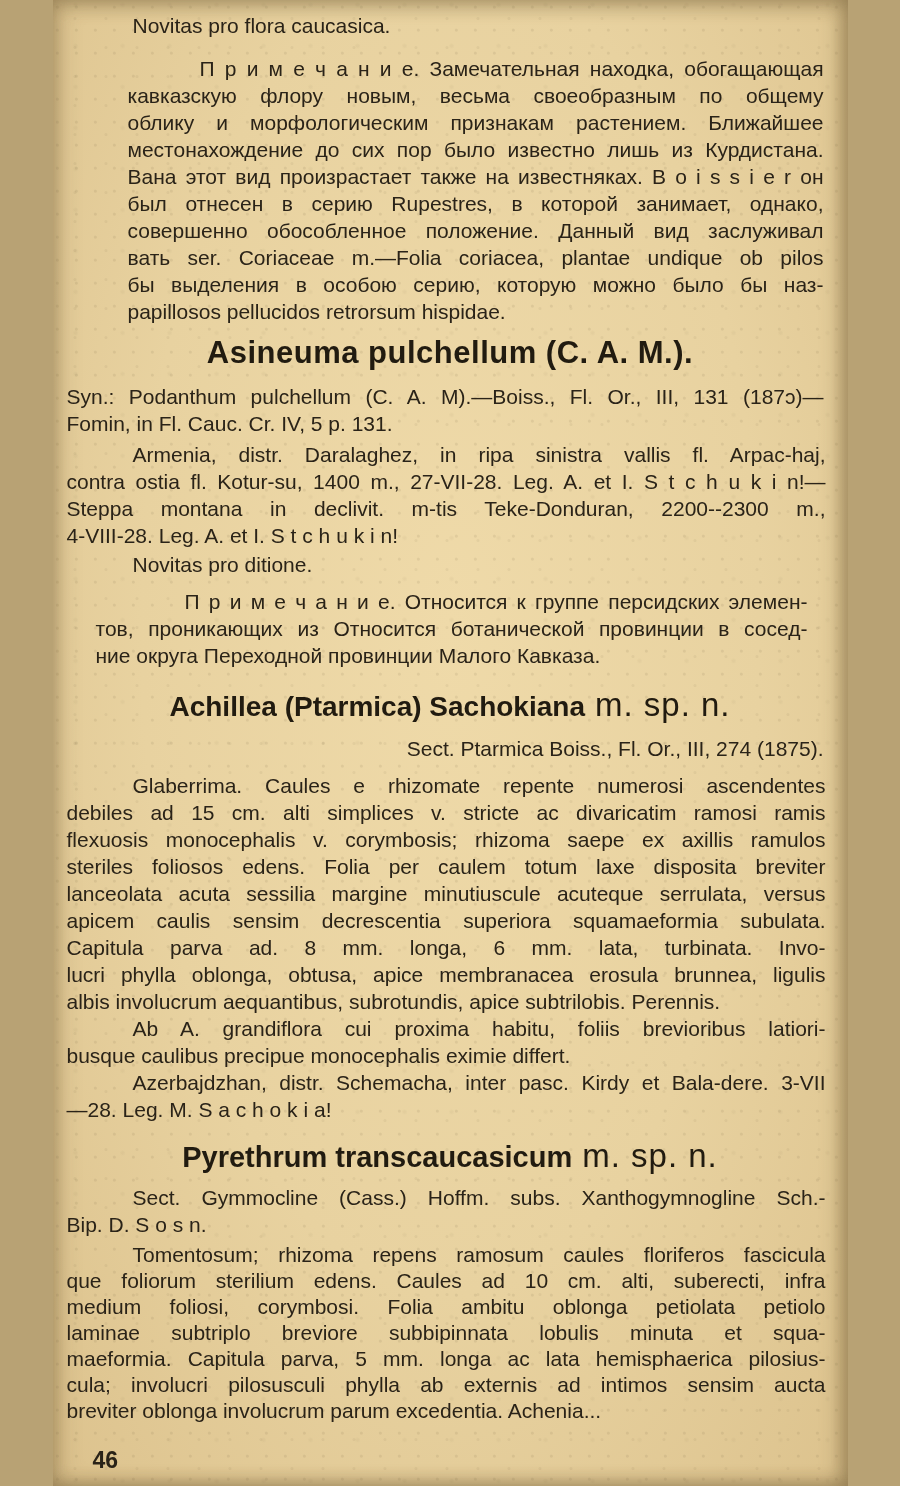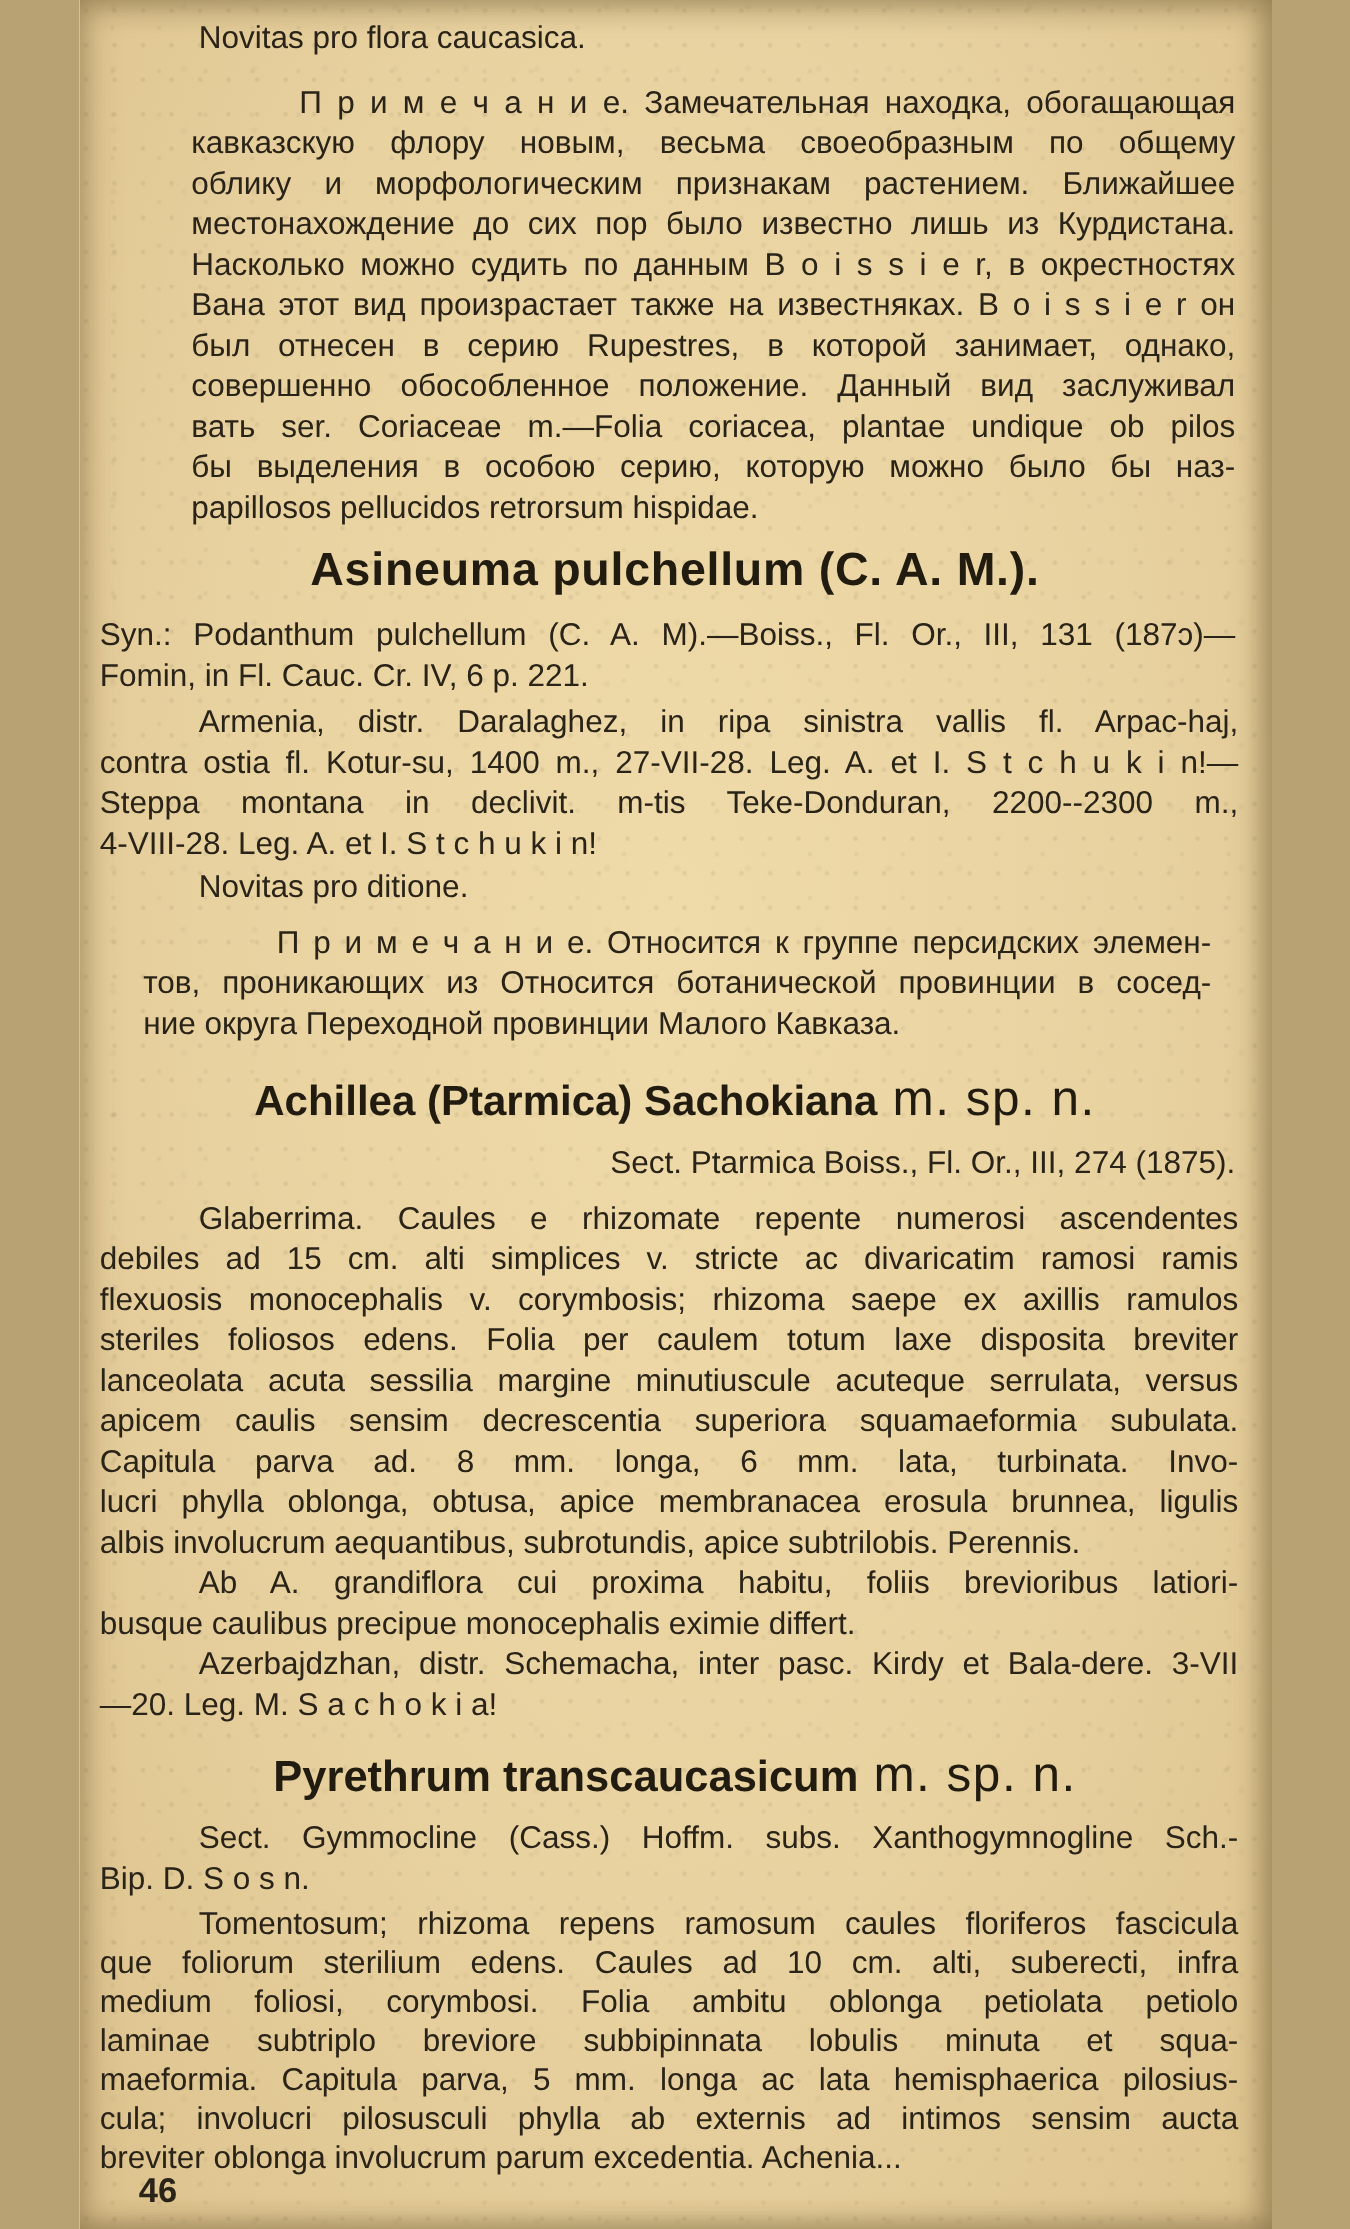--- a/index.html
+++ b/index.html
@@ -58,34 +58,33 @@
 
 <div class="page">
 
   <div class="line intro-line">Novitas pro flora caucasica.</div>
 
   <div class="para note1">
       <div class="tline first">П р и м е ч а н и е.  Замечательная  находка,  обогащающая</div>
       <div class="tline">кавказскую флору новым, весьма своеобразным по общему</div>
       <div class="tline">облику и морфологическим признакам растением. Ближайшее</div>
       <div class="tline">местонахождение до сих пор было известно лишь из Курдистана.</div>
-      <div class="tline">Насколько можно судить по данным B o i s s i e r, в окрестностях</div>
       <div class="tline">Вана этот вид произрастает также на известняках.  B o i s s i e r он</div>
       <div class="tline">был отнесен в серию Rupestres, в которой занимает, однако,</div>
       <div class="tline">совершенно обособленное положение. Данный вид заслуживал</div>
       <div class="tline">вать ser. Coriaceae m.—Folia coriacea, plantae undique ob pilos</div>
       <div class="tline">бы выделения в особою серию, которую можно было бы наз-</div>
       <div class="tline last">papillosos pellucidos retrorsum hispidae.</div>
     </div>
 
   <div class="heading h1">Asineuma pulchellum (C. A. M.).</div>
 
   <div class="para syn">
       <div class="tline first">Syn.: Podanthum pulchellum (C. A. M).—Boiss., Fl. Or., III, 131 (187ɔ)—</div>
-      <div class="tline last">Fomin, in Fl. Cauc. Cr. IV, 6 p. 221.</div>
+      <div class="tline last">Fomin, in Fl. Cauc. Cr. IV, 5 p. 131.</div>
     </div>
 
   <div class="para habitat">
       <div class="tline first">Armenia, distr. Daralaghez, in ripa sinistra vallis fl. Arpac-haj,</div>
       <div class="tline">contra ostia fl. Kotur-su, 1400 m., 27-VII-28. Leg. A. et I. S t c h u k i n!—</div>
       <div class="tline">Steppa montana in declivit. m-tis Teke-Donduran, 2200--2300 m.,</div>
       <div class="tline last">4-VIII-28. Leg. A. et I. S t c h u k i n!</div>
     </div>
 
   <div class="line novitas2">Novitas pro ditione.</div>
@@ -114,21 +113,21 @@
       <div class="tline last">albis involucrum aequantibus, subrotundis, apice subtrilobis. Perennis.</div>
     </div>
 
   <div class="para differt">
       <div class="tline first">Ab A.  grandiflora  cui proxima habitu, foliis brevioribus latiori-</div>
       <div class="tline last">busque caulibus precipue monocephalis eximie differt.</div>
     </div>
 
   <div class="para loc">
       <div class="tline first">Azerbajdzhan, distr. Schemacha, inter pasc. Kirdy et Bala-dere. 3-VII</div>
-      <div class="tline last">—20. Leg. M. S a c h o k i a!</div>
+      <div class="tline last">—28. Leg. M. S a c h o k i a!</div>
     </div>
 
   <div class="heading h3">
     <span class="h-main">Pyrethrum transcaucasicum</span><span class="h-suffix">m. sp. n.</span>
   </div>
 
   <div class="para sect3">
       <div class="tline first">Sect. Gymmocline (Cass.) Hoffm. subs. Xanthogymnogline Sch.-</div>
       <div class="tline last">Bip. D. S o s n.</div>
     </div>

